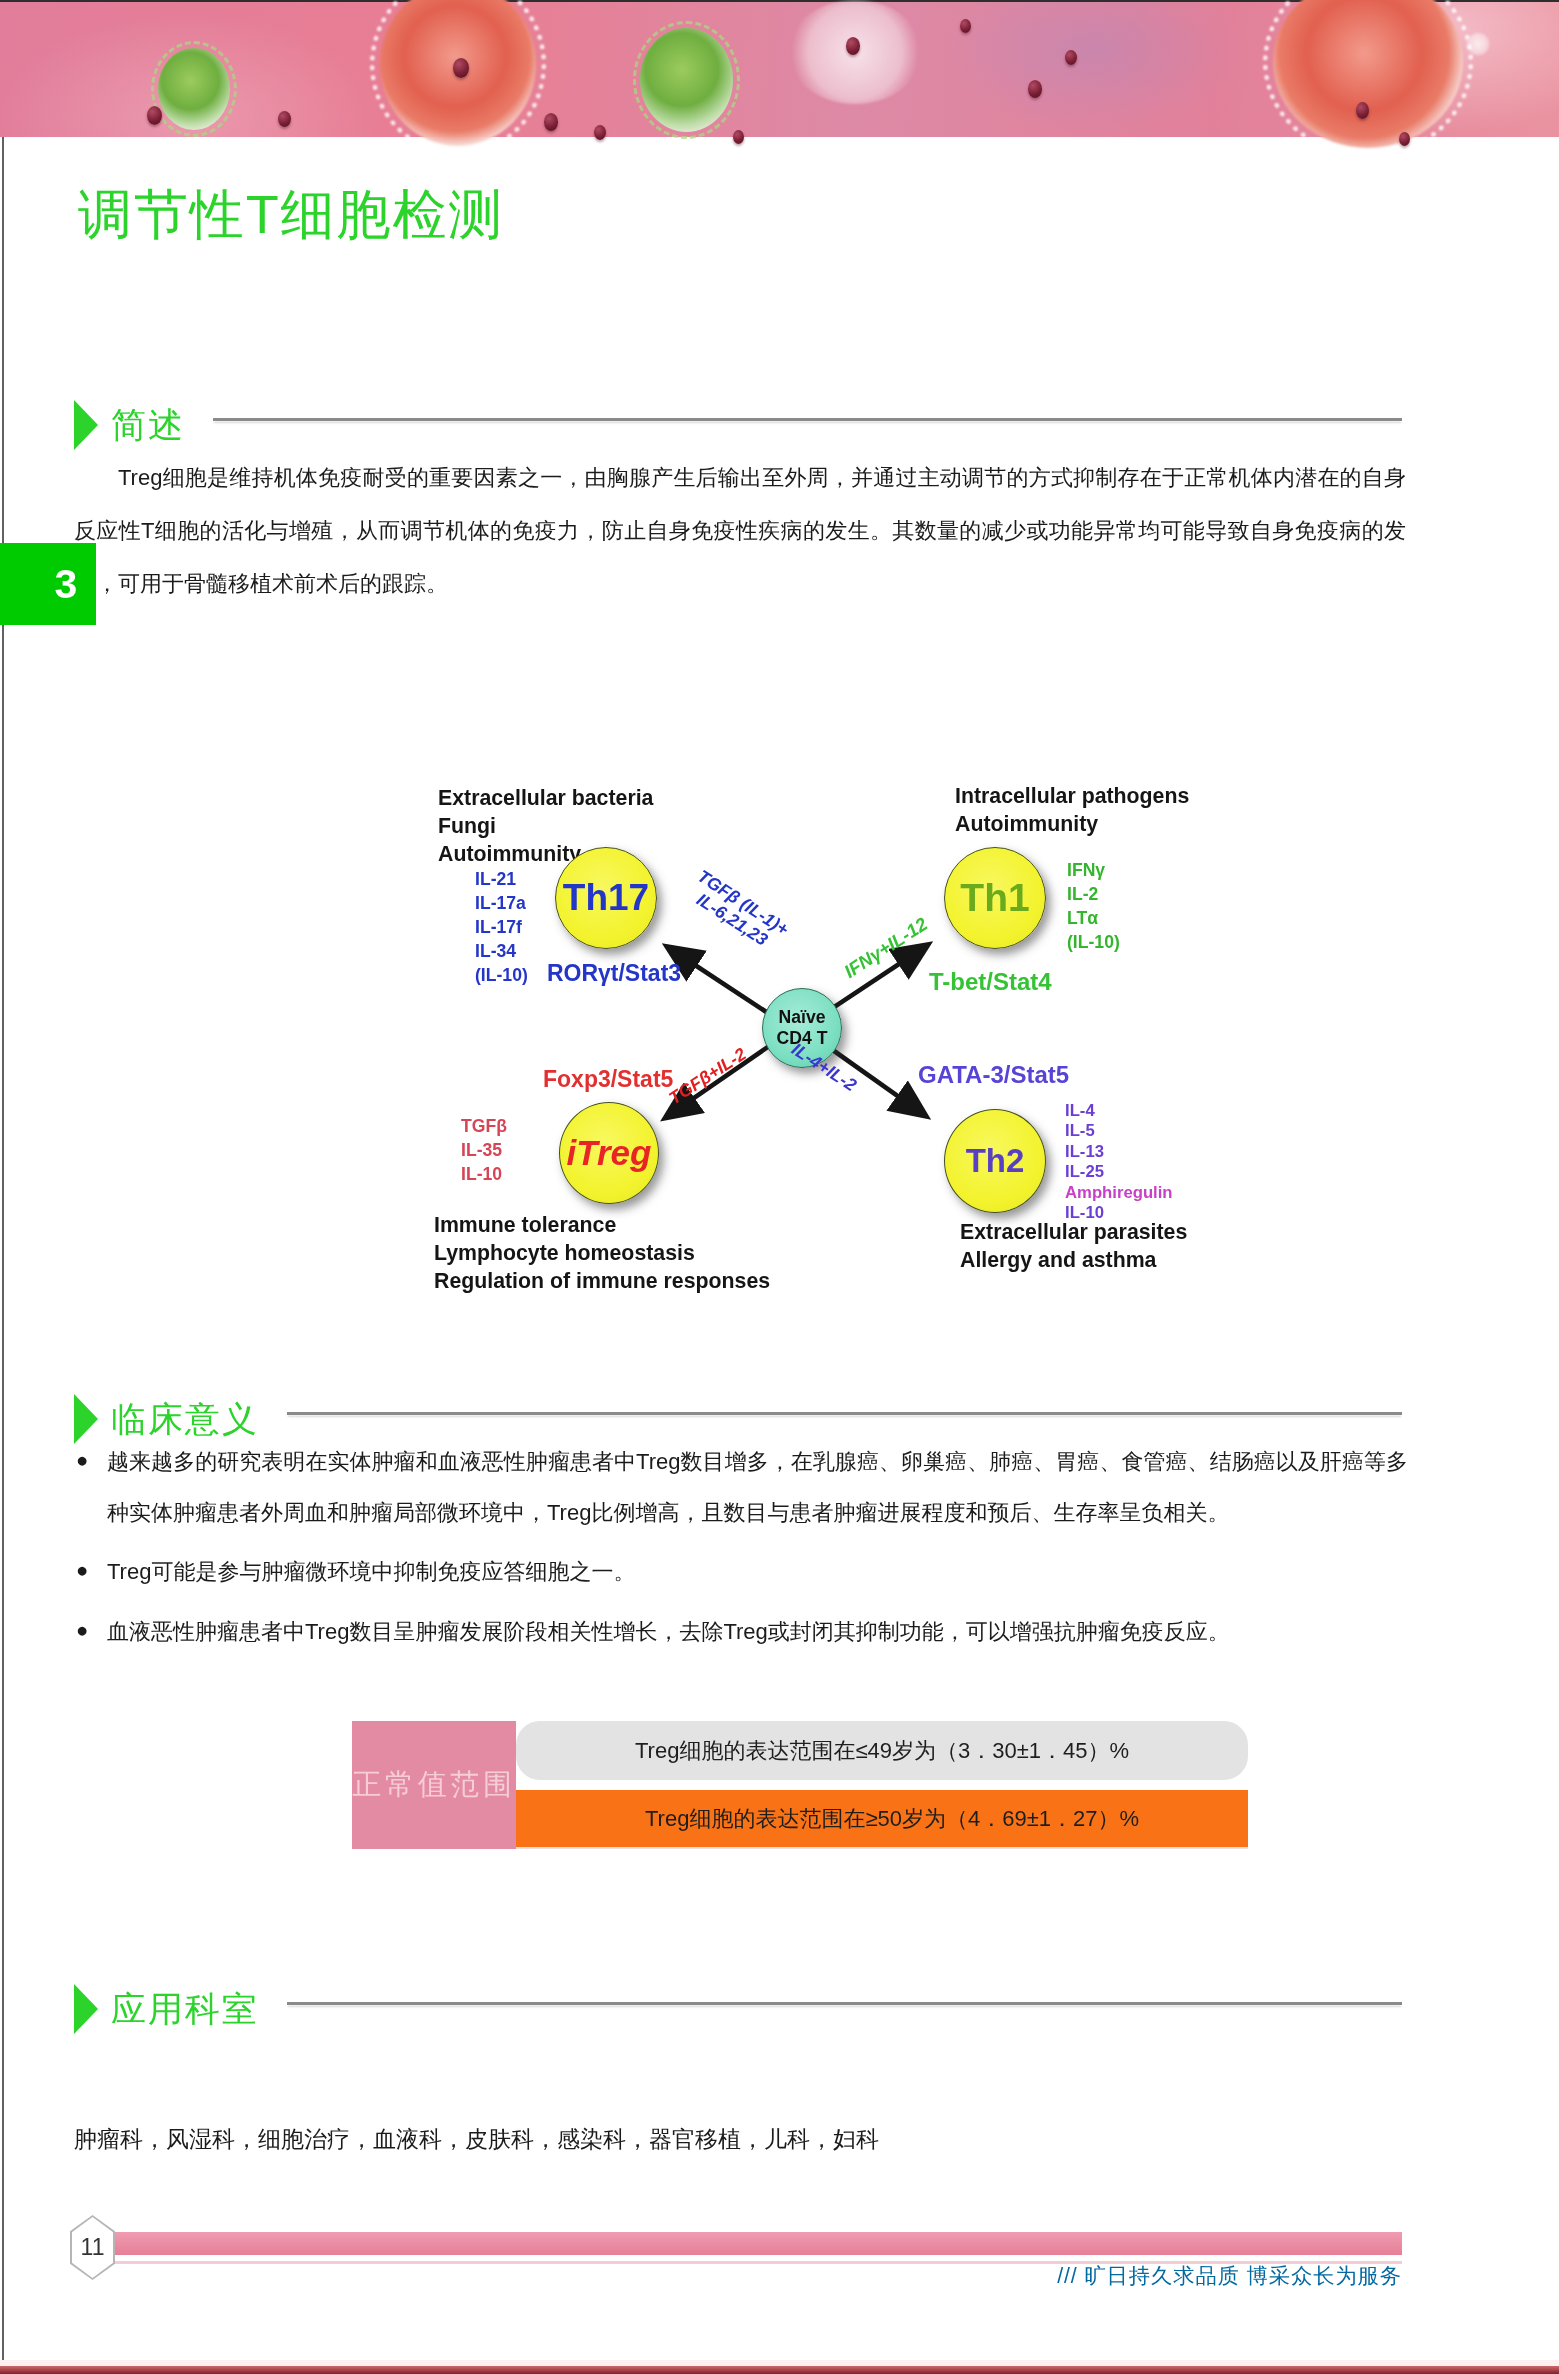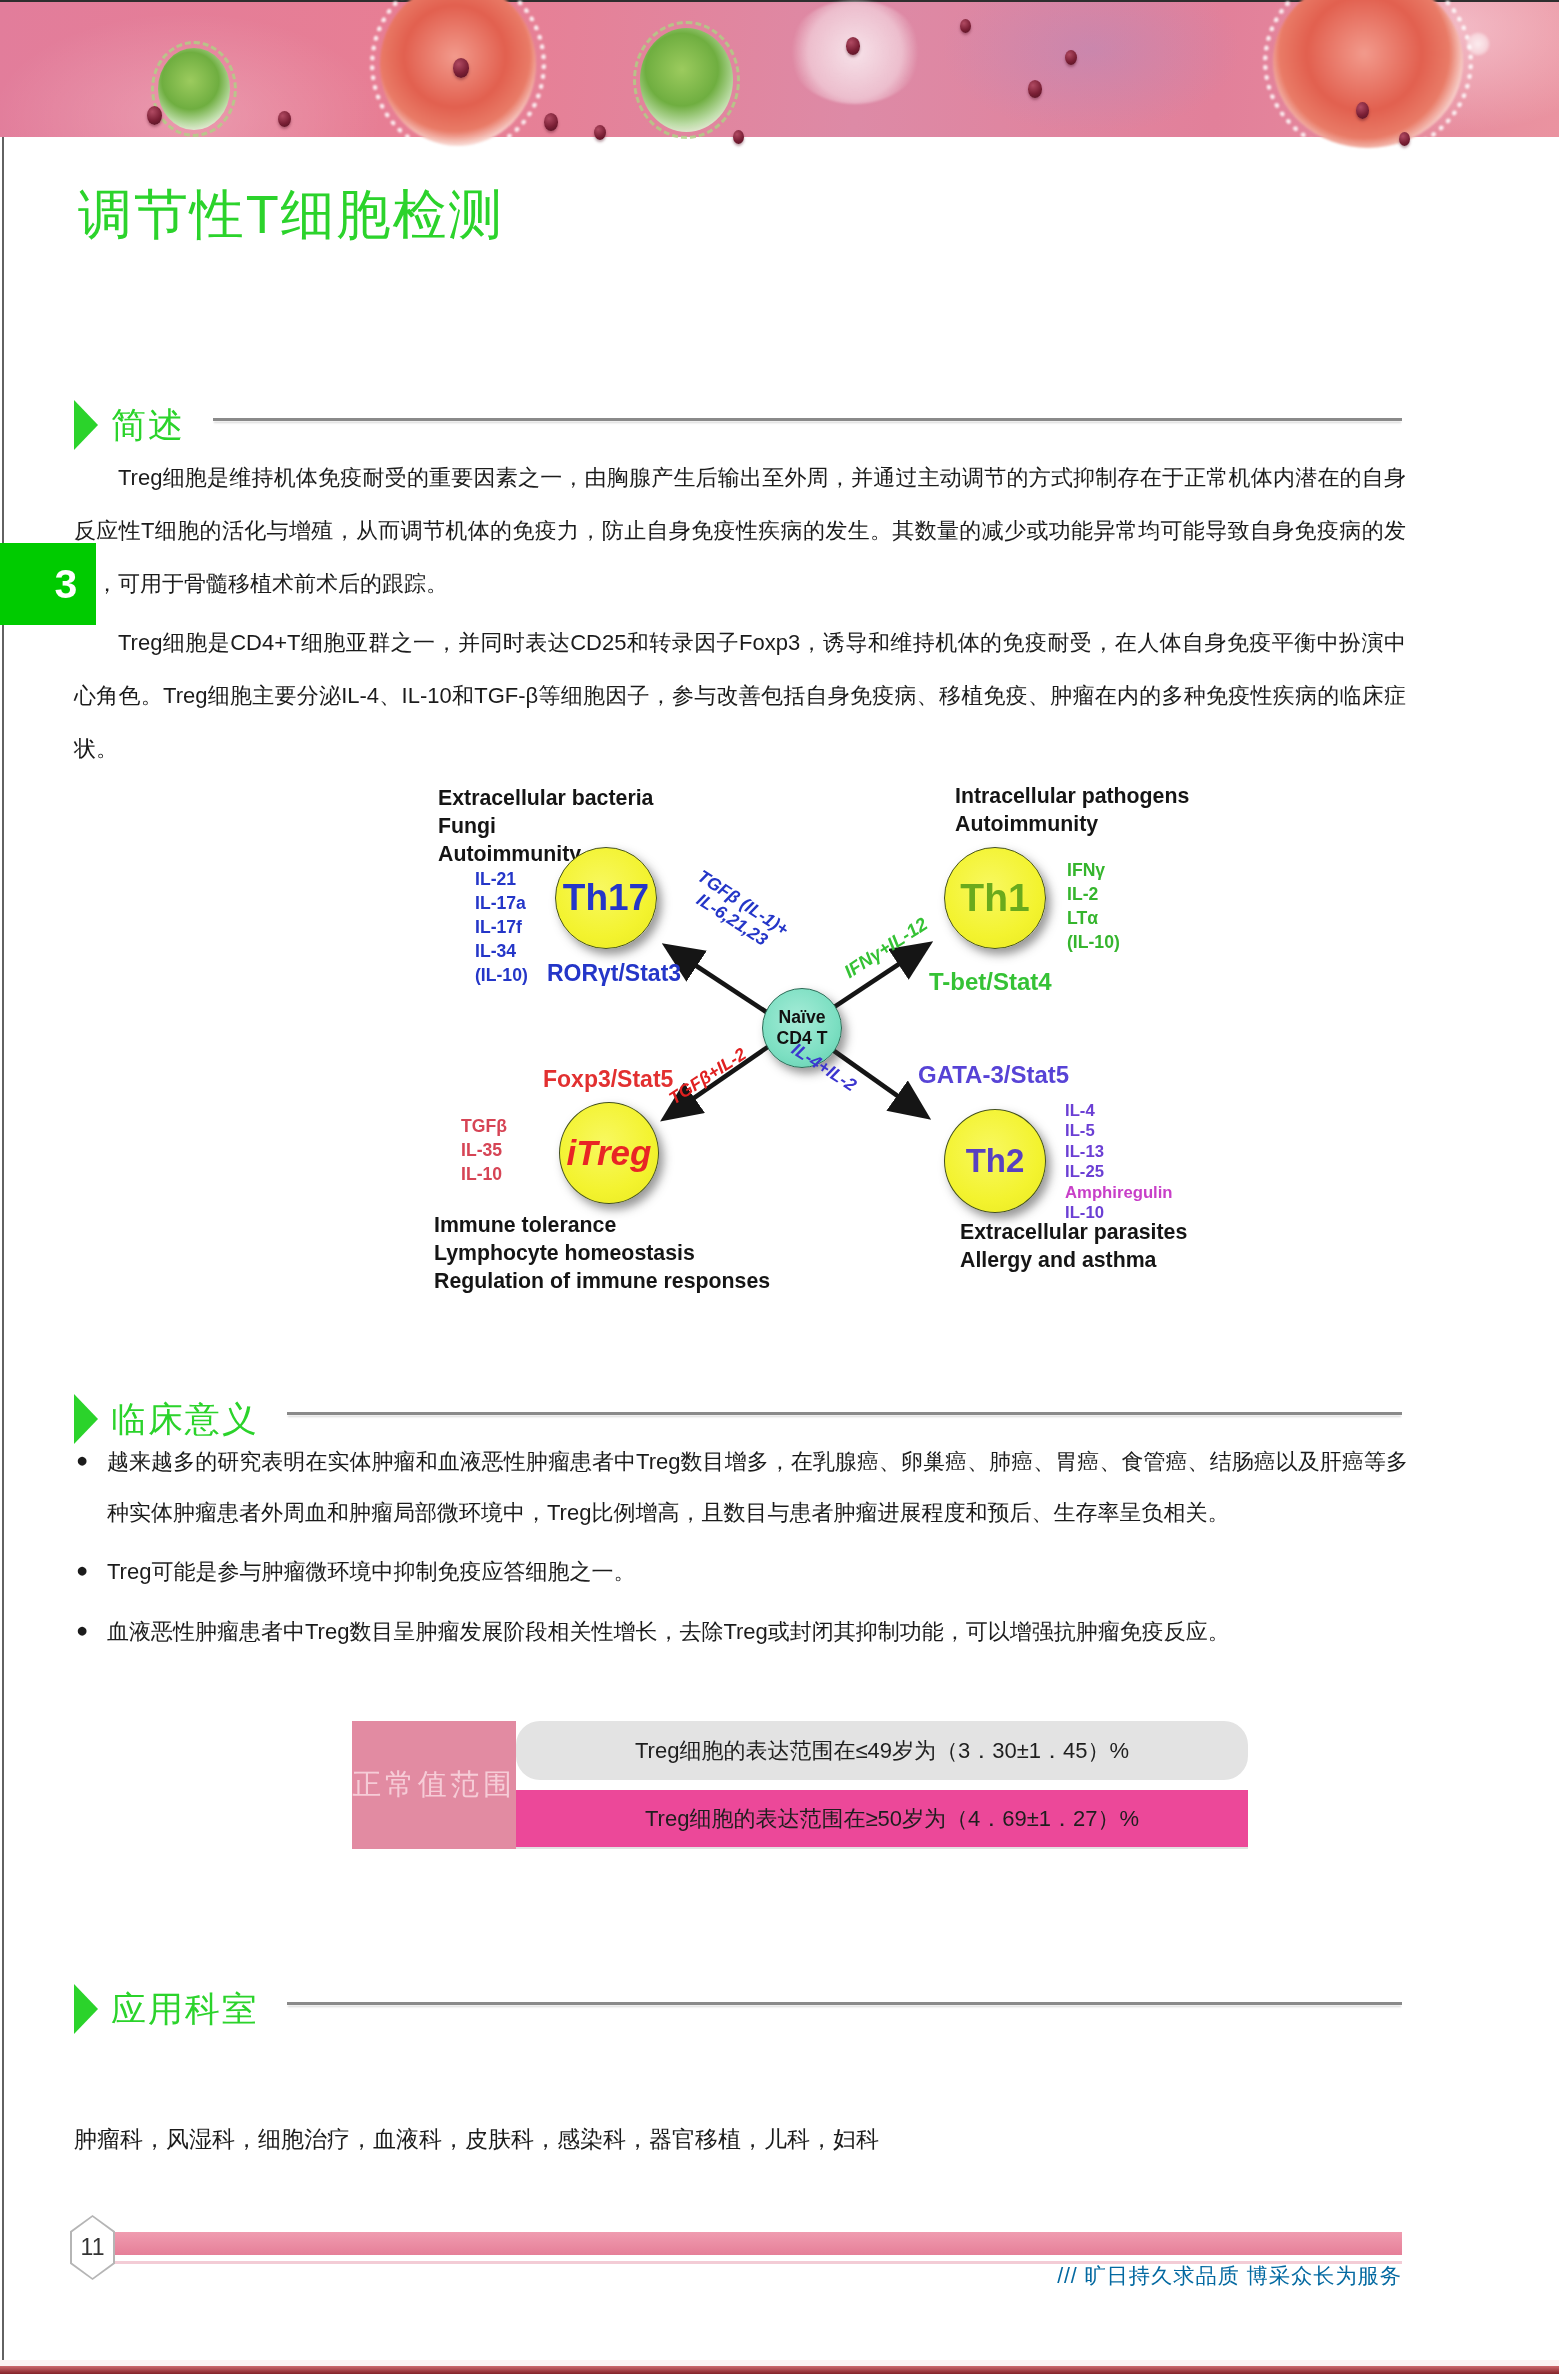--- a/index.html
+++ b/index.html
@@ -61,21 +61,21 @@
           text-align:justify;color:#1b1b1b;}
   .bm{position:absolute;left:1.9px;top:-0.9px;font-size:20.4px;}
 
   
   #normal-range{position:absolute;left:352px;top:1721px;width:896px;height:128px;display:flex;}
   .nr-label{width:164px;flex:0 0 auto;background:#e28ba2;color:#f6ccd7;font-size:29px;letter-spacing:3.7px;
             display:flex;align-items:center;justify-content:center;}
   .nr-rows{flex:1;display:flex;flex-direction:column;justify-content:space-between;}
   .nr-row{height:59px;display:flex;align-items:center;justify-content:center;font-size:22px;color:#1e1e1e;}
   .nr-row1{background:#e3e3e3;border-radius:24px;}
-  .nr-row2{background:#ec4899;border-bottom:2.8px solid #e2e2e2;box-sizing:border-box;padding-left:20px;}
+  .nr-row2{background:#f97316;border-bottom:2.8px solid #e2e2e2;box-sizing:border-box;padding-left:20px;}
 
   
   #dept-text{position:absolute;left:74px;top:2124px;margin:0;font-size:23px;color:#1b1b1b;}
 
   
   .f-bar{position:absolute;left:113px;top:2232px;width:1289px;height:23px;
          background:linear-gradient(to bottom,#f09cb0,#e57f98);}
   .f-bar2{position:absolute;left:113px;top:2261px;width:1289px;height:2.8px;background:#f3ccd6;}
   .pageno{position:absolute;left:70px;top:2215px;width:45px;height:65px;
           clip-path:polygon(50% 0%,100% 25%,100% 75%,50% 100%,0% 75%,0% 25%);background:#b5b5b5;}
@@ -114,21 +114,20 @@
 
   <h1 class="title">调节性T细胞检测</h1>
 
   <div class="sec" id="sec-overview" style="top:390px;">
     <div class="tri"></div>
     <h2>简述</h2>
     <div class="rule"></div>
   </div>
   <p class="body-text" id="para1">Treg细胞是维持机体免疫耐受的重要因素之一，由胸腺产生后输出至外周，并通过主动调节的方式抑制存在于正常机体内潜在的自身反应性T细胞的活化与增殖，从而调节机体的免疫力，防止自身免疫性疾病的发生。其数量的减少或功能异常均可能导致自身免疫病的发生，可用于骨髓移植术前术后的跟踪。</p>
   <div class="side-tab">3</div>
-  <p class="body-text" id="para2">Treg细胞是CD4+T细胞亚群之一，并同时表达CD25和转录因子Foxp3，诱导和维持机体的免疫耐受，在人体自身免疫平衡中扮演中心角色。Treg细胞主要分泌IL-4、IL-10和TGF-β等细胞因子，参与改善包括自身免疫病、移植免疫、肿瘤在内的多种免疫性疾病的临床症状。</p>
 
   <div id="diagram">
     <svg width="955" height="557" viewBox="0 0 1030 600">
       <defs>
         <marker id="ah" markerWidth="9" markerHeight="8" refX="7" refY="4" orient="auto">
           <path d="M0,0 L9,4 L0,8 z" fill="#151515"></path>
         </marker>
       </defs>
       <line x1="543" y1="252" x2="432" y2="179" stroke="#151515" stroke-width="5" marker-end="url(#ah)"></line>
       <line x1="598" y1="250" x2="708" y2="177" stroke="#151515" stroke-width="5" marker-end="url(#ah)"></line>

